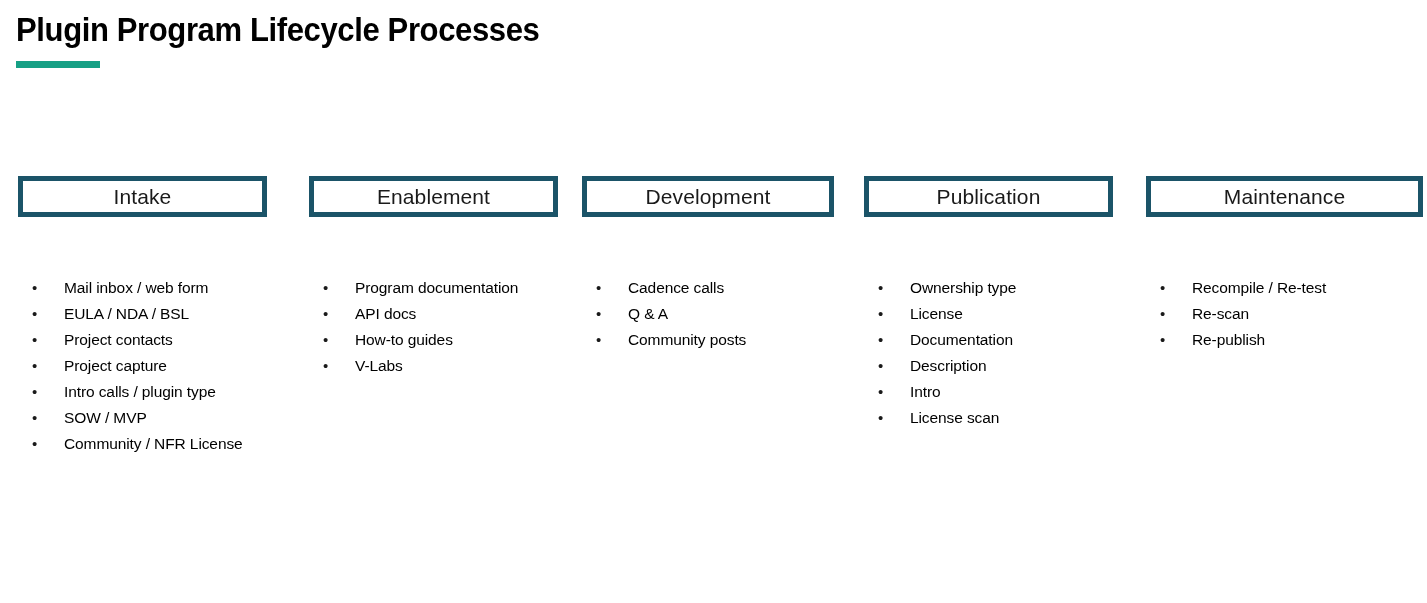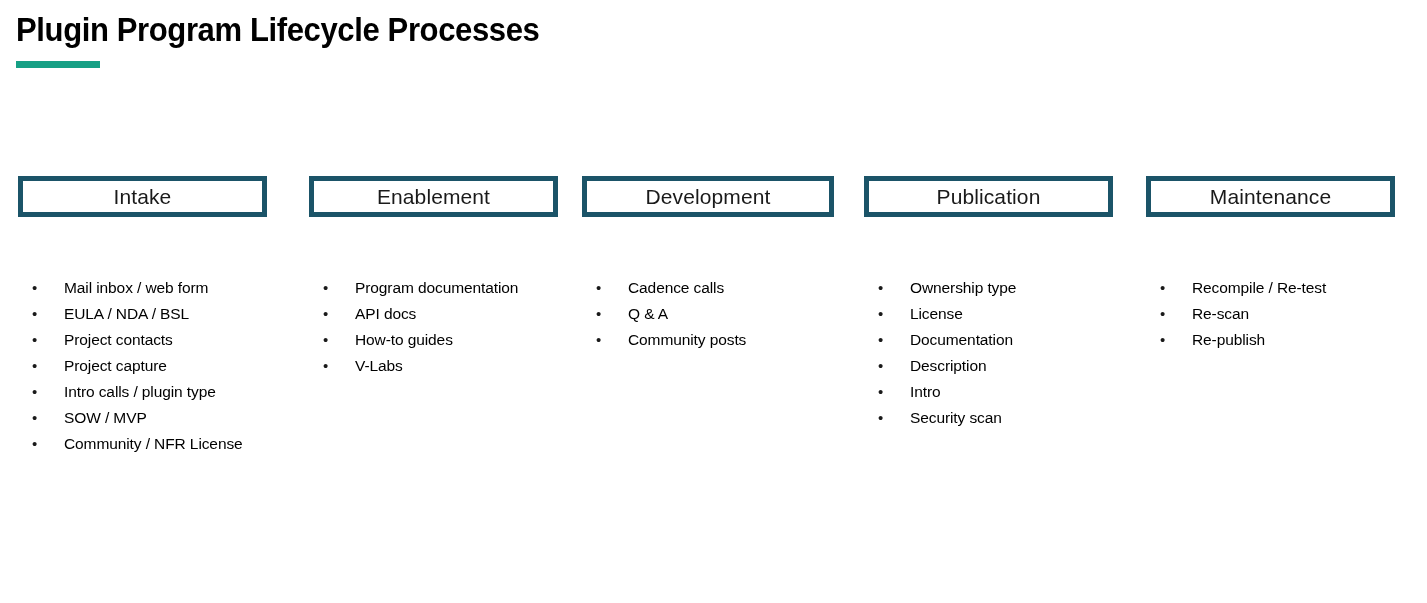--- a/index.html
+++ b/index.html
@@ -206,26 +206,26 @@
         <li class="phase-item">
           <span class="bullet-glyph">•</span>
           <span class="item-label">Description</span>
         </li>
         <li class="phase-item">
           <span class="bullet-glyph">•</span>
           <span class="item-label">Intro</span>
         </li>
         <li class="phase-item">
           <span class="bullet-glyph">•</span>
-          <span class="item-label">Security scan</span>
+          <span class="item-label">License scan</span>
         </li>
       </ul>
     </div>
     <div class="column" style="left: 1146px; width: 249px;">
-      <div class="phase-box" style="width: 249px; border-color: rgb(27, 84, 104);">
+      <div class="phase-box" style="width: 277px; border-color: rgb(27, 84, 104);">
         <span class="phase-label">Maintenance</span>
       </div>
       <ul class="phase-list">
         <li class="phase-item">
           <span class="bullet-glyph">•</span>
           <span class="item-label">Recompile / Re-test</span>
         </li>
         <li class="phase-item">
           <span class="bullet-glyph">•</span>
           <span class="item-label">Re-scan</span>

